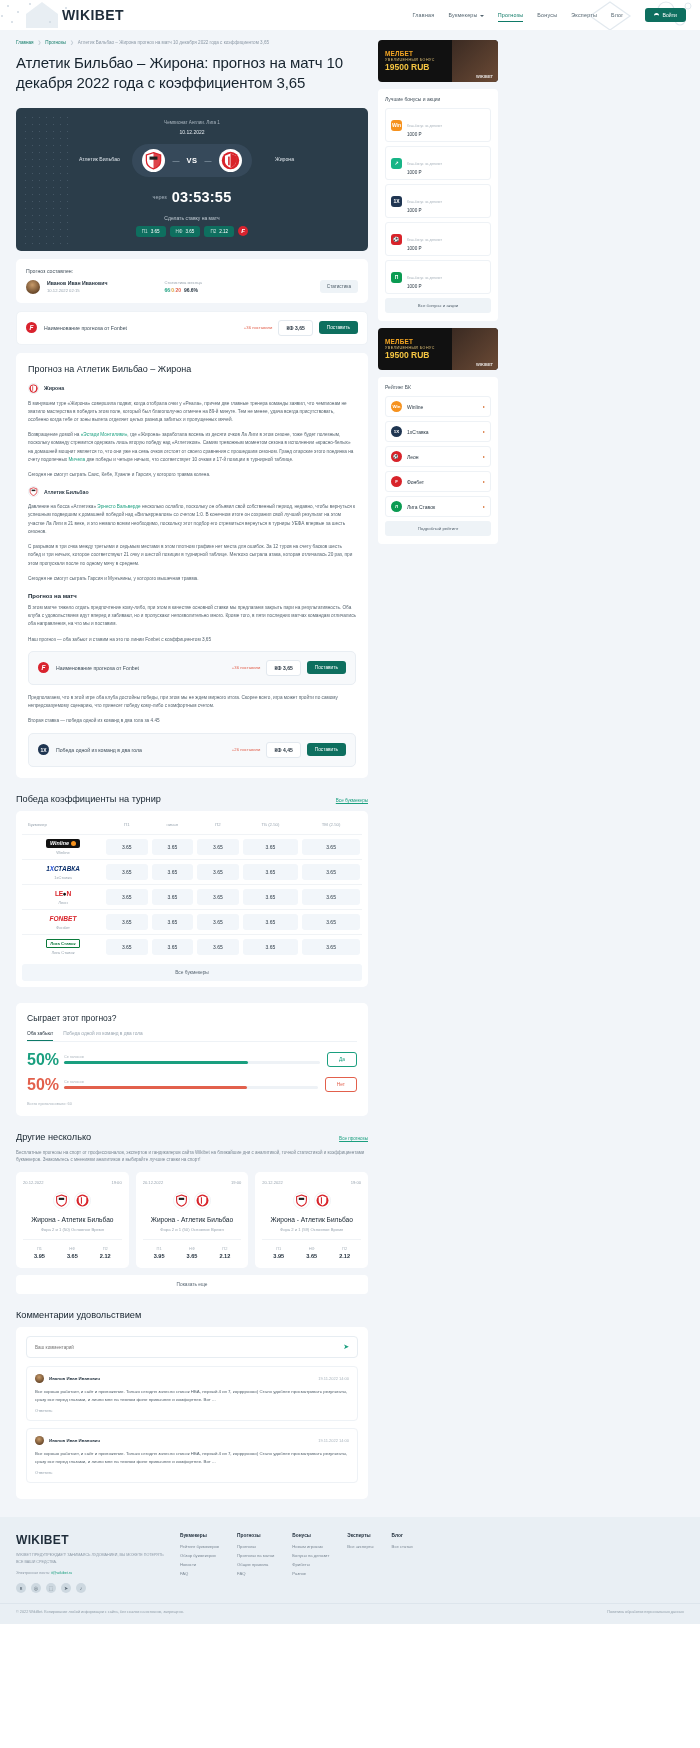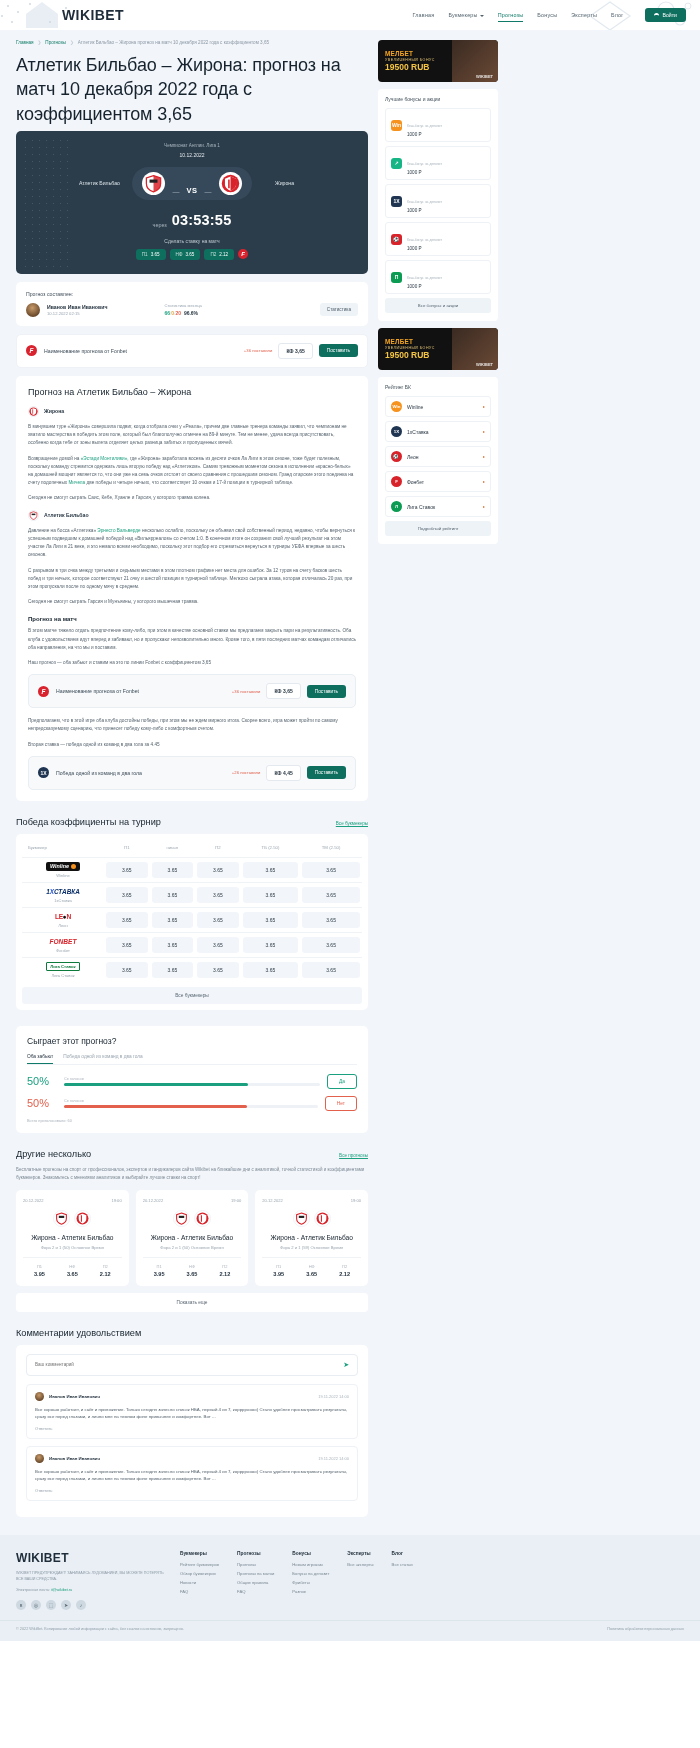--- a/index.html
+++ b/index.html
@@ -36,40 +36,40 @@
   
   .wrap { padding: 10px 16px 0 16px; display: flex; gap: 10px; align-items: flex-start; }
   .col-main { width: 352px; flex: 0 0 352px; }
   .col-side { width: 120px; flex: 0 0 120px; }
 
   .crumbs { display: flex; align-items: center; gap: 4px; font-size: 4.6px; color: #8b98a5; margin-bottom: 8px;}
   .crumbs .sep { color: #c3ccd5; }
   .crumbs a { color: #0e7a67; text-decoration: none; }
   .crumbs .cur { color: #8b98a5; }
 
-  h1.title { font-size: 18px; line-height: 1.35; font-weight: 400; color:#16232e; margin-bottom: 5px; letter-spacing:-.1px;}
+  h1.title { font-size: 15px; line-height: 1.35; font-weight: 400; color:#16232e; margin-bottom: 14px; letter-spacing:-.1px;}
 
   
   .hero {
     background: #2b3d4a; border-radius: 5px; padding: 12px 0 14px; position: relative; overflow: hidden;
     text-align: center;
   }
   .hero .dots { position:absolute; left:6px; top:6px; bottom:6px; width: 46px;
     background-image: radial-gradient(#4a5c6b 0.7px, transparent 0.7px);
     background-size: 7px 7px; opacity:.85;}
   .hero .league { font-size: 4.6px; color: #aab6c0; margin-bottom: 4px;}
   .hero .date { font-size: 5px; color: #e3e9ee; margin-bottom: 9px;}
   .teams { display: flex; align-items: center; justify-content: center; gap: 0; }
   .team-name { font-size: 5.2px; color:#dde4ea; width: 66px; line-height:1.4;}
-  .vs-pill { background:#36495a; border-radius: 22px; padding: 5px 10px; display:flex; align-items:flex-end; gap:7px;}
+  .vs-pill { background:#36495a; border-radius: 22px; padding: 5px 10px; display:flex; align-items:center; gap:7px;}
   .crest { width: 23px; height: 23px; border-radius: 50%; background: #fff; display:flex; align-items:center; justify-content:center; }
   .crest svg { display:block; }
   .vs { font-size: 7.5px; color:#fff; font-weight:600; letter-spacing:.5px;}
   .dash { color:#9fb0bd; font-size:7px; }
-  .cdown { margin-top: 12px; display:flex; align-items:flex-end; justify-content:center; gap:5px;}
+  .cdown { margin-top: 12px; display:flex; align-items:center; justify-content:center; gap:5px;}
   .cdown .lbl { font-size: 5.4px; color:#a9b6c0;}
   .cdown .val { font-size: 14.5px; font-weight: 700; color:#ffffff; letter-spacing:.2px;}
   .bet-lbl { margin-top: 10px; font-size: 5px; color: #c2ccd4;}
   .bet-row { margin-top: 5px; display: flex; justify-content:center; gap:4px; align-items:center;}
   .bet-chip { background:#0e6f5f; color:#fff; border-radius:3px; padding:3px 6px; font-size:4.6px; display:flex; gap:3px; align-items:center; border:none; cursor:pointer;}
   .bet-chip .k { opacity:.75;}
   .bk-dot { width:10px; height:10px; border-radius:50%; background:#d9232e; color:#fff; font-size:6px; font-weight:800; display:flex; align-items:center; justify-content:center; font-style:italic;}
 
   
   .card { background:#fff; border-radius:5px; padding:9px 10px; margin-top:8px; }
@@ -130,21 +130,21 @@
   .fb-logo{font-size:6.6px;font-weight:800;color:#d8232a;font-style:italic;}
   .ls-logo{border:1.2px solid #0b7a3b;color:#0b7a3b;font-size:4.2px;font-weight:800;padding:1px 3px;border-radius:1px;}
 
   
   .poll { background:#fff; border-radius:5px; padding:10px 11px; }
   .poll h2{ font-size:8.5px; font-weight:400; color:#16232e; margin-bottom:8px;}
   .poll-tabs{ display:flex; gap:10px; border-bottom:1px solid #eef2f6; margin-bottom:9px;}
   .poll-tab{ font-size:4.8px; color:#9aa6b1; padding-bottom:4px; cursor:pointer;}
   .poll-tab.active{ color:#1f2d3a; border-bottom:1.4px solid #0e7a67;}
   .poll-row{ display:flex; align-items:center; gap:7px; margin-bottom:7px;}
-  .poll-pc{ font-size:11px; font-weight:400; width:30px;}
+  .poll-pc{ font-size:16px; font-weight:700; width:30px;}
   .poll-pc.g{color:#1a9f7f;} .poll-pc.r{color:#e2604c;}
   .bar-wrap{ flex:1; }
   .bar-lbl{ font-size:3.8px; color:#aab4bd; margin-bottom:2px;}
   .bar{ height:2.4px; border-radius:2px; background:#eef2f6; position:relative;}
   .bar i{ position:absolute; left:0; top:0; bottom:0; border-radius:2px; display:block;}
   .bar i.g{background:#1a9f7f;} .bar i.r{background:#e2604c;}
   .poll-btn{ border-radius:3px; font-size:4.8px; padding:4px 11px; cursor:pointer; background:#fff;}
   .poll-btn.g{ border:1px solid #1a9f7f; color:#1a9f7f;}
   .poll-btn.r{ border:1px solid #e2604c; color:#e2604c;}
   .poll-foot{ font-size:3.9px; color:#aab4bd;}

